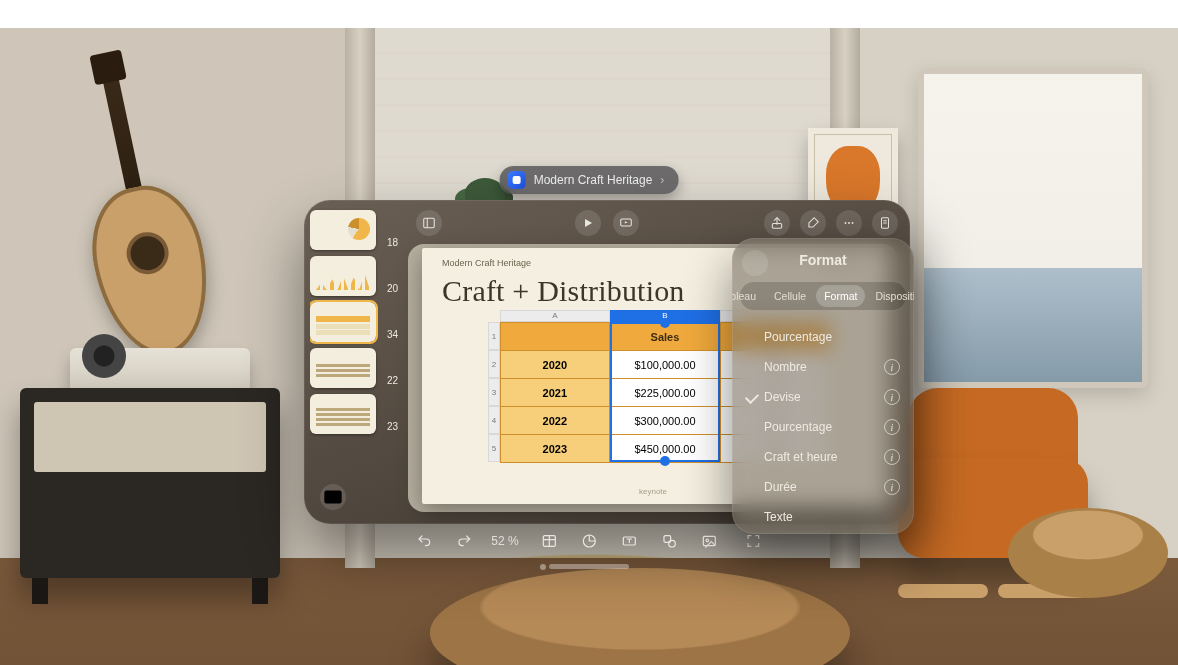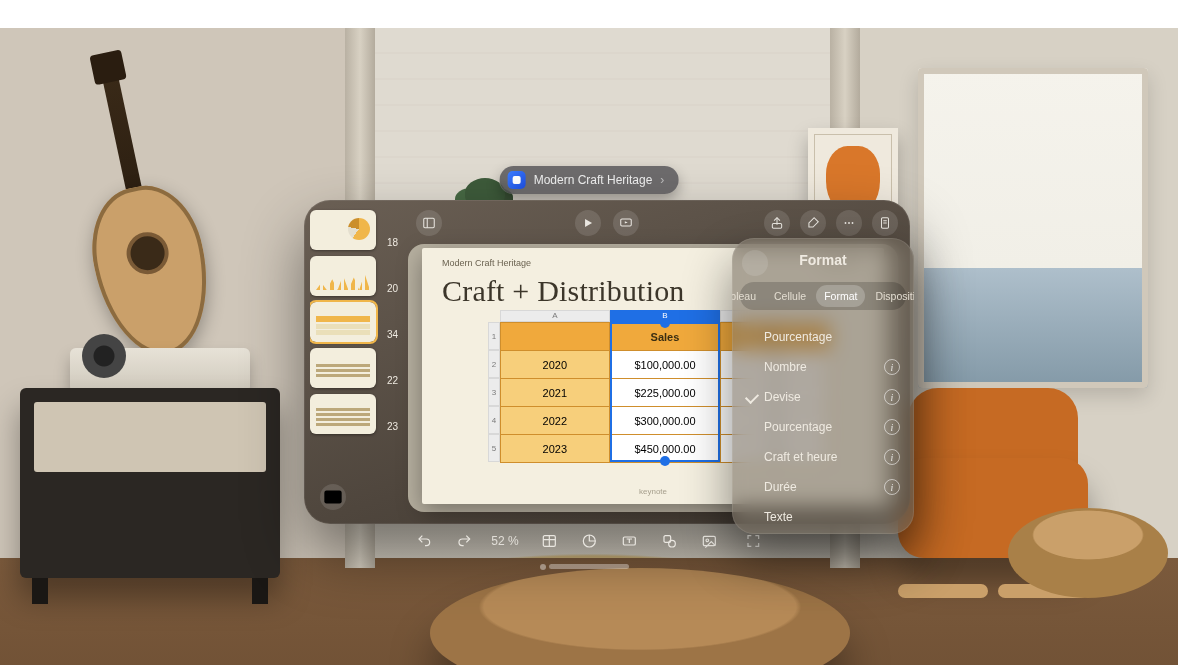--- a/index.html
+++ b/index.html
@@ -176,21 +176,21 @@
   .tblwrap{position:absolute;left:78px;top:62px;width:330px;}
   .colhdrs{display:flex;height:12px;font-size:8px;color:#7a7a7a;}
   .colhdrs div{flex:1;text-align:center;background:#ececec;border:1px solid #d8d8d8;}
   .colhdrs div.sel{background:#1f6fe5;color:#fff;border-color:#1f6fe5;}
   .rowhdrs{position:absolute;left:-12px;top:12px;width:12px;}
   .rowhdrs div{height:28px;font-size:8px;color:#7a7a7a;background:#ececec;border:1px solid #d8d8d8;
     display:flex;align-items:center;justify-content:center;}
   table.data{width:100%;border-collapse:collapse;font-size:11px;}
   table.data th{background:#f0a93c;color:#3a2e12;height:28px;border:1px solid #cf8e2c;font-weight:600;}
   table.data td{height:28px;border:1px solid #cf8e2c;text-align:center;}
-  table.data td.yr{background:#f7cf7b;font-weight:400;}
+  table.data td.yr{background:#f7cf7b;font-weight:700;}
   table.data td.val{background:#fff;}
   
   .colsel{position:absolute;top:12px;left:110px;width:110px;height:140px;
     border:2px solid #1f6fe5;pointer-events:none;}
   .colsel::before{content:"";position:absolute;left:50%;top:-6px;width:10px;height:10px;border-radius:50%;
     background:#1f6fe5;transform:translateX(-50%);} 
   .colsel::after{content:"";position:absolute;left:50%;bottom:-6px;width:10px;height:10px;border-radius:50%;
     background:#1f6fe5;transform:translateX(-50%);} 
 
   

